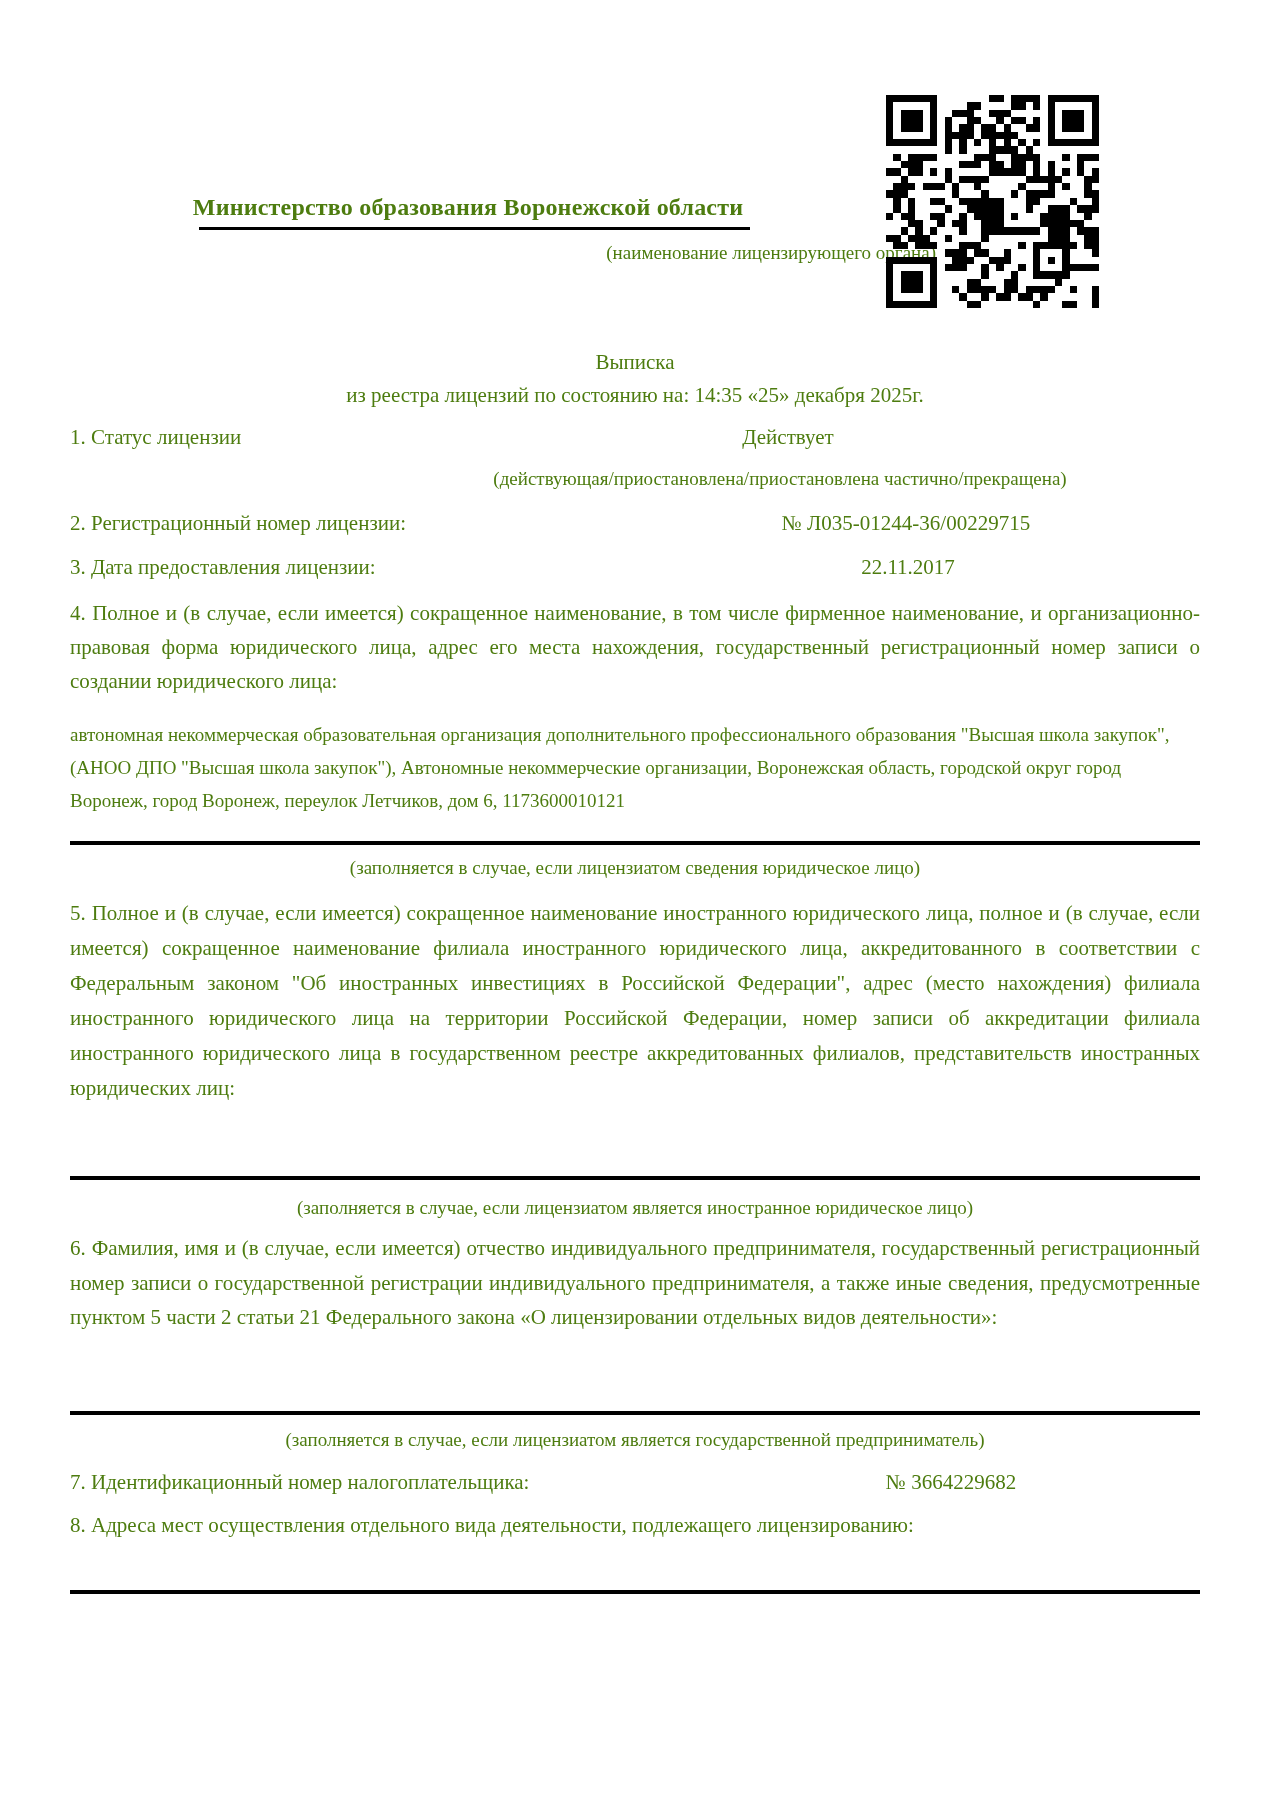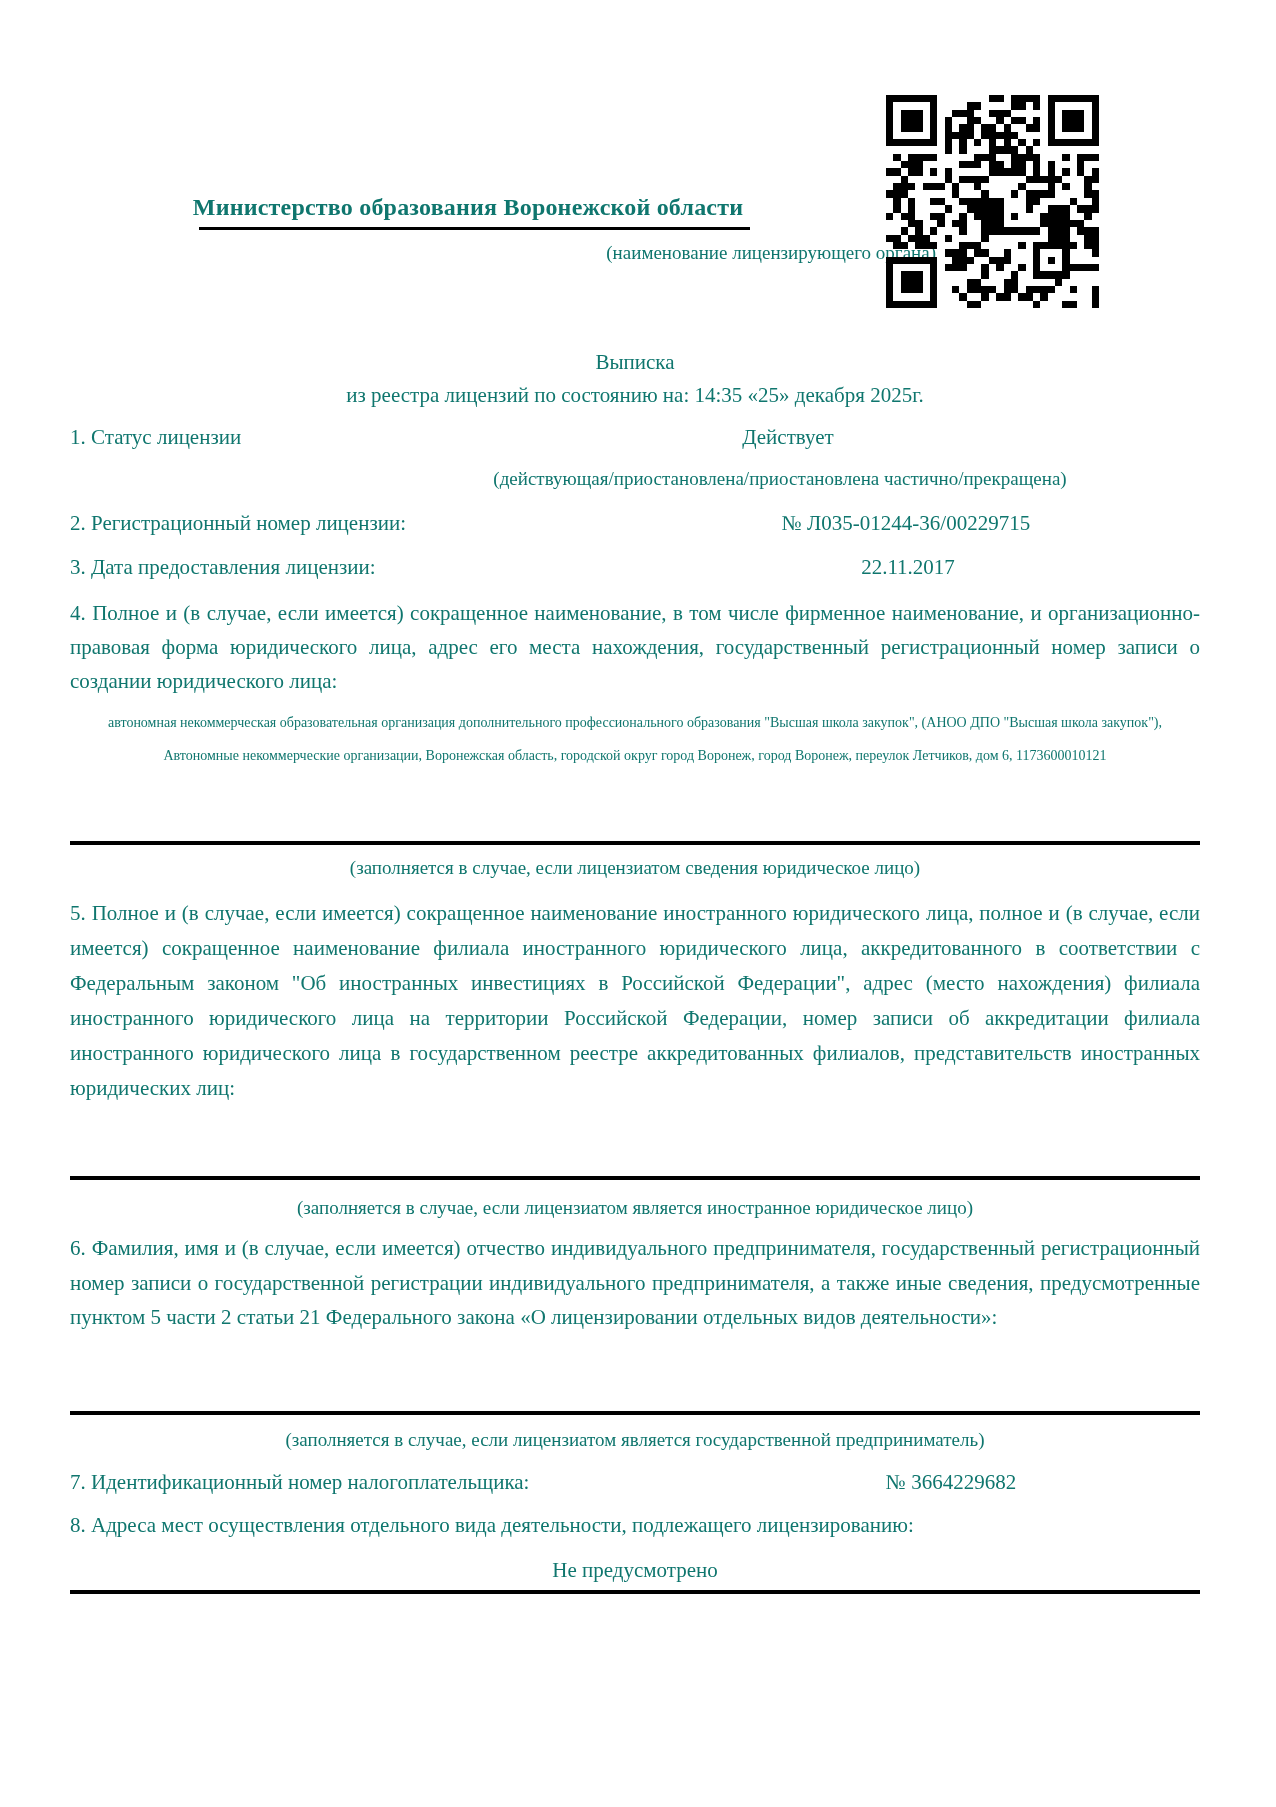--- a/index.html
+++ b/index.html
@@ -1,20 +1,20 @@
 <!DOCTYPE html>
 <html><head>
 <meta charset="utf-8">
 <style>
   html,body { margin:0; padding:0; background:#ffffff; }
   .page {
     position:relative;
     width:1276px; height:1807px;
     background:#ffffff;
-    color:#0f766e;
+    color:#4d7c0f;
     font-family:"Liberation Serif","DejaVu Serif",serif;
     overflow:hidden;
   }
   .abs { position:absolute; }
   .authority-title {
     left:0px; top:193px; width:936px;
     text-align:center;
     font-size:24px; font-weight:bold; line-height:28px;
     letter-spacing:0.2px;
   }
@@ -58,22 +58,23 @@
     transform:translateX(-50%);
   }
   .para {
     left:70px; width:1130px;
     font-size:21px; line-height:34px;
     text-align:justify;
     text-align-last:left;
   }
   .para-centered {
     left:70px; width:1130px;
-    font-size:14px; line-height:33px;
-    text-align:center;
+    font-size:19px; line-height:33px;
+    text-align:left;
+    margin-top:12px;
   }
   .hr {
     left:70px; width:1130px; height:4px;
     background:#000000;
   }
 </style>
 </head>
 <body>
 
 <div class="page">
@@ -518,16 +519,15 @@
   <div class="abs caption-center" style="top:1196px">(заполняется в случае, если лицензиатом является иностранное юридическое лицо)</div>
 
   <div class="abs para" style="top:1231px; line-height:34.5px">6. Фамилия, имя и (в случае, если имеется) отчество индивидуального предпринимателя, государственный регистрационный номер записи о государственной регистрации индивидуального предпринимателя, а также иные сведения, предусмотренные пунктом 5 части 2 статьи 21 Федерального закона «О лицензировании отдельных видов деятельности»:</div>
   <div class="abs hr" style="top:1411px"></div>
   <div class="abs caption-center" style="top:1428px">(заполняется в случае, если лицензиатом является государственной предприниматель)</div>
 
   <div class="abs row-label" style="top:1469px">7. Идентификационный номер налогоплательщика:</div>
   <div class="abs row-value" style="top:1469px; left:943px">№ 3664229682</div>
 
   <div class="abs row-label" style="top:1512px">8. Адреса мест осуществления отдельного вида деятельности, подлежащего лицензированию:</div>
-  <div class="abs center-line" style="top:1557px">Не предусмотрено</div>
   <div class="abs hr" style="top:1590px"></div>
 
 </div>
 
 </body></html>

